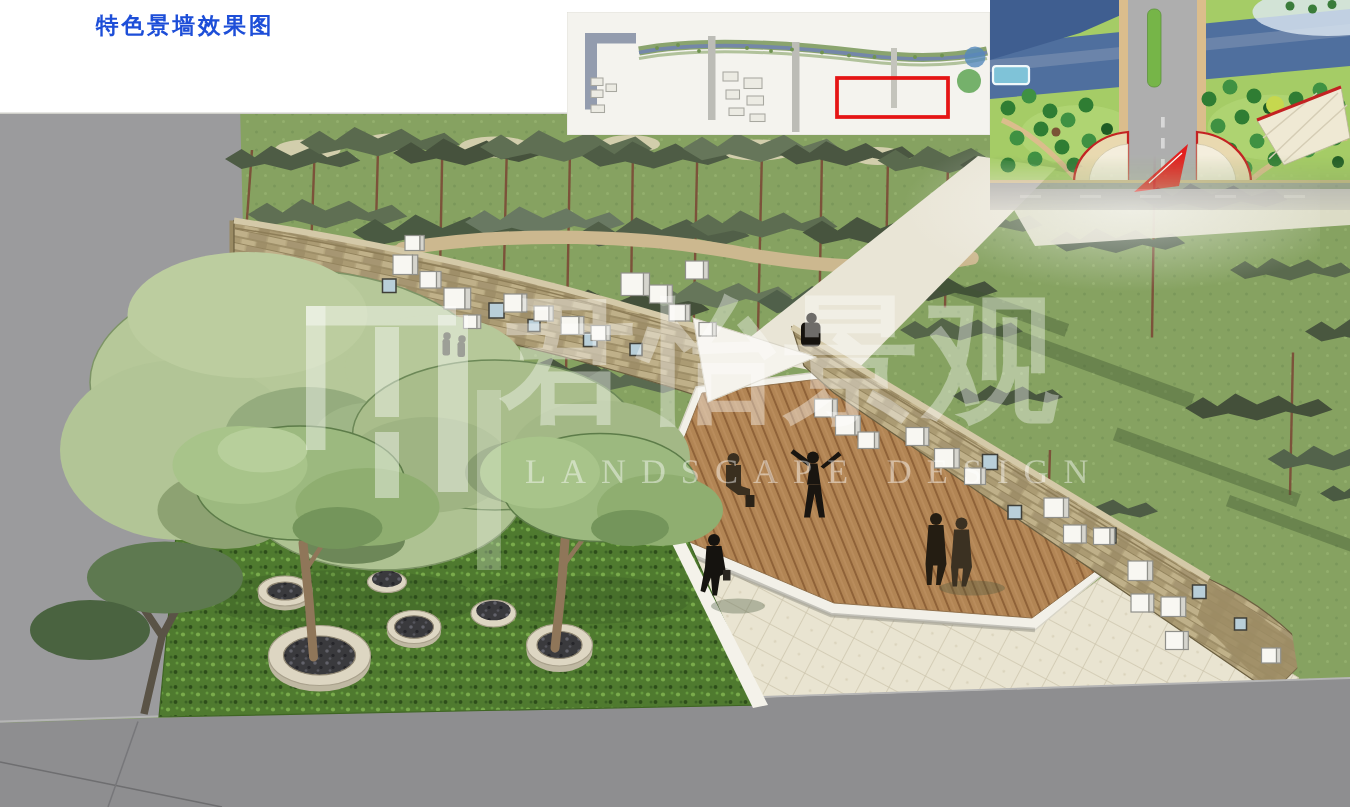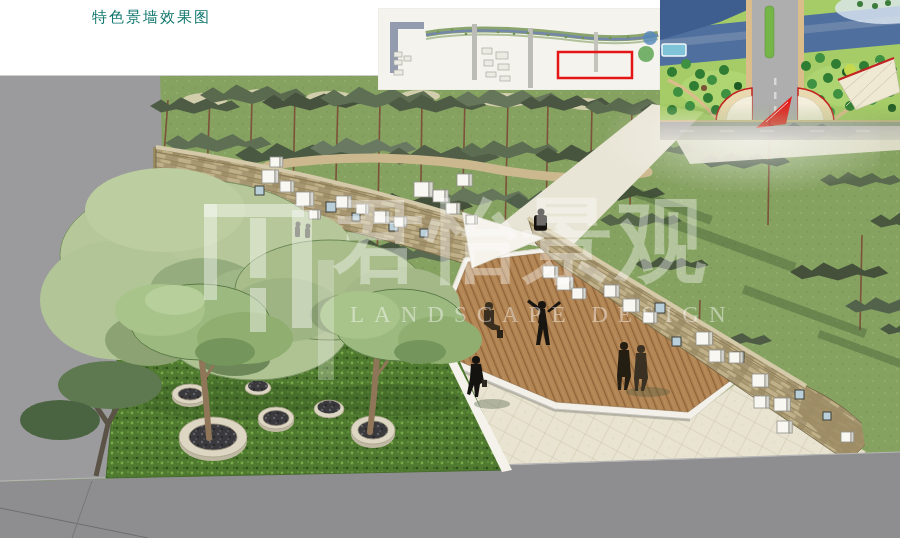--- a/index.html
+++ b/index.html
@@ -1,22 +1,22 @@
 <!DOCTYPE html>
 <html><head>
 <meta charset="utf-8">
 <style>
   html,body{margin:0;padding:0;background:#fff;}
   #board{position:relative;width:900px;height:538px;overflow:hidden;background:#fff;
          font-family:"Liberation Sans",sans-serif;}
   #scene{position:absolute;left:0;top:0;width:900px;height:538px;}
   #header{position:absolute;left:0;top:0;width:900px;height:75px;background:#ffffff;
           border-bottom:1px solid #cfcfc9;z-index:10;}
-  #page-title{position:absolute;left:64px;top:8px;font-size:15px;font-weight:normal;
-              letter-spacing:2px;color:#0f766e;z-index:11;margin-left:28px;}
+  #page-title{position:absolute;left:64px;top:8px;font-size:15px;font-weight:bold;
+              letter-spacing:2px;color:#1d4ed8;z-index:11;}
   #strip-inset{position:absolute;left:378px;top:8px;width:282px;height:82px;z-index:30;}
   #plan-inset{position:absolute;left:660px;top:0;width:240px;height:152px;z-index:31;
       -webkit-mask-image:linear-gradient(180deg,#000 68%,rgba(0,0,0,0) 100%);
       mask-image:linear-gradient(180deg,#000 68%,rgba(0,0,0,0) 100%);}
   #plan-glow{position:absolute;left:600px;top:100px;width:280px;height:95px;z-index:4;
       background:radial-gradient(ellipse at 55% 40%,rgba(255,255,255,0.55),rgba(255,255,255,0) 70%);
       pointer-events:none;}
   #watermark{position:absolute;left:0;top:0;width:900px;height:538px;z-index:15;pointer-events:none;}
   .wm-bar{position:absolute;background:rgba(255,255,255,0.42);}
   #wm-cn{position:absolute;left:334px;top:196px;font-size:90px;font-weight:600;

